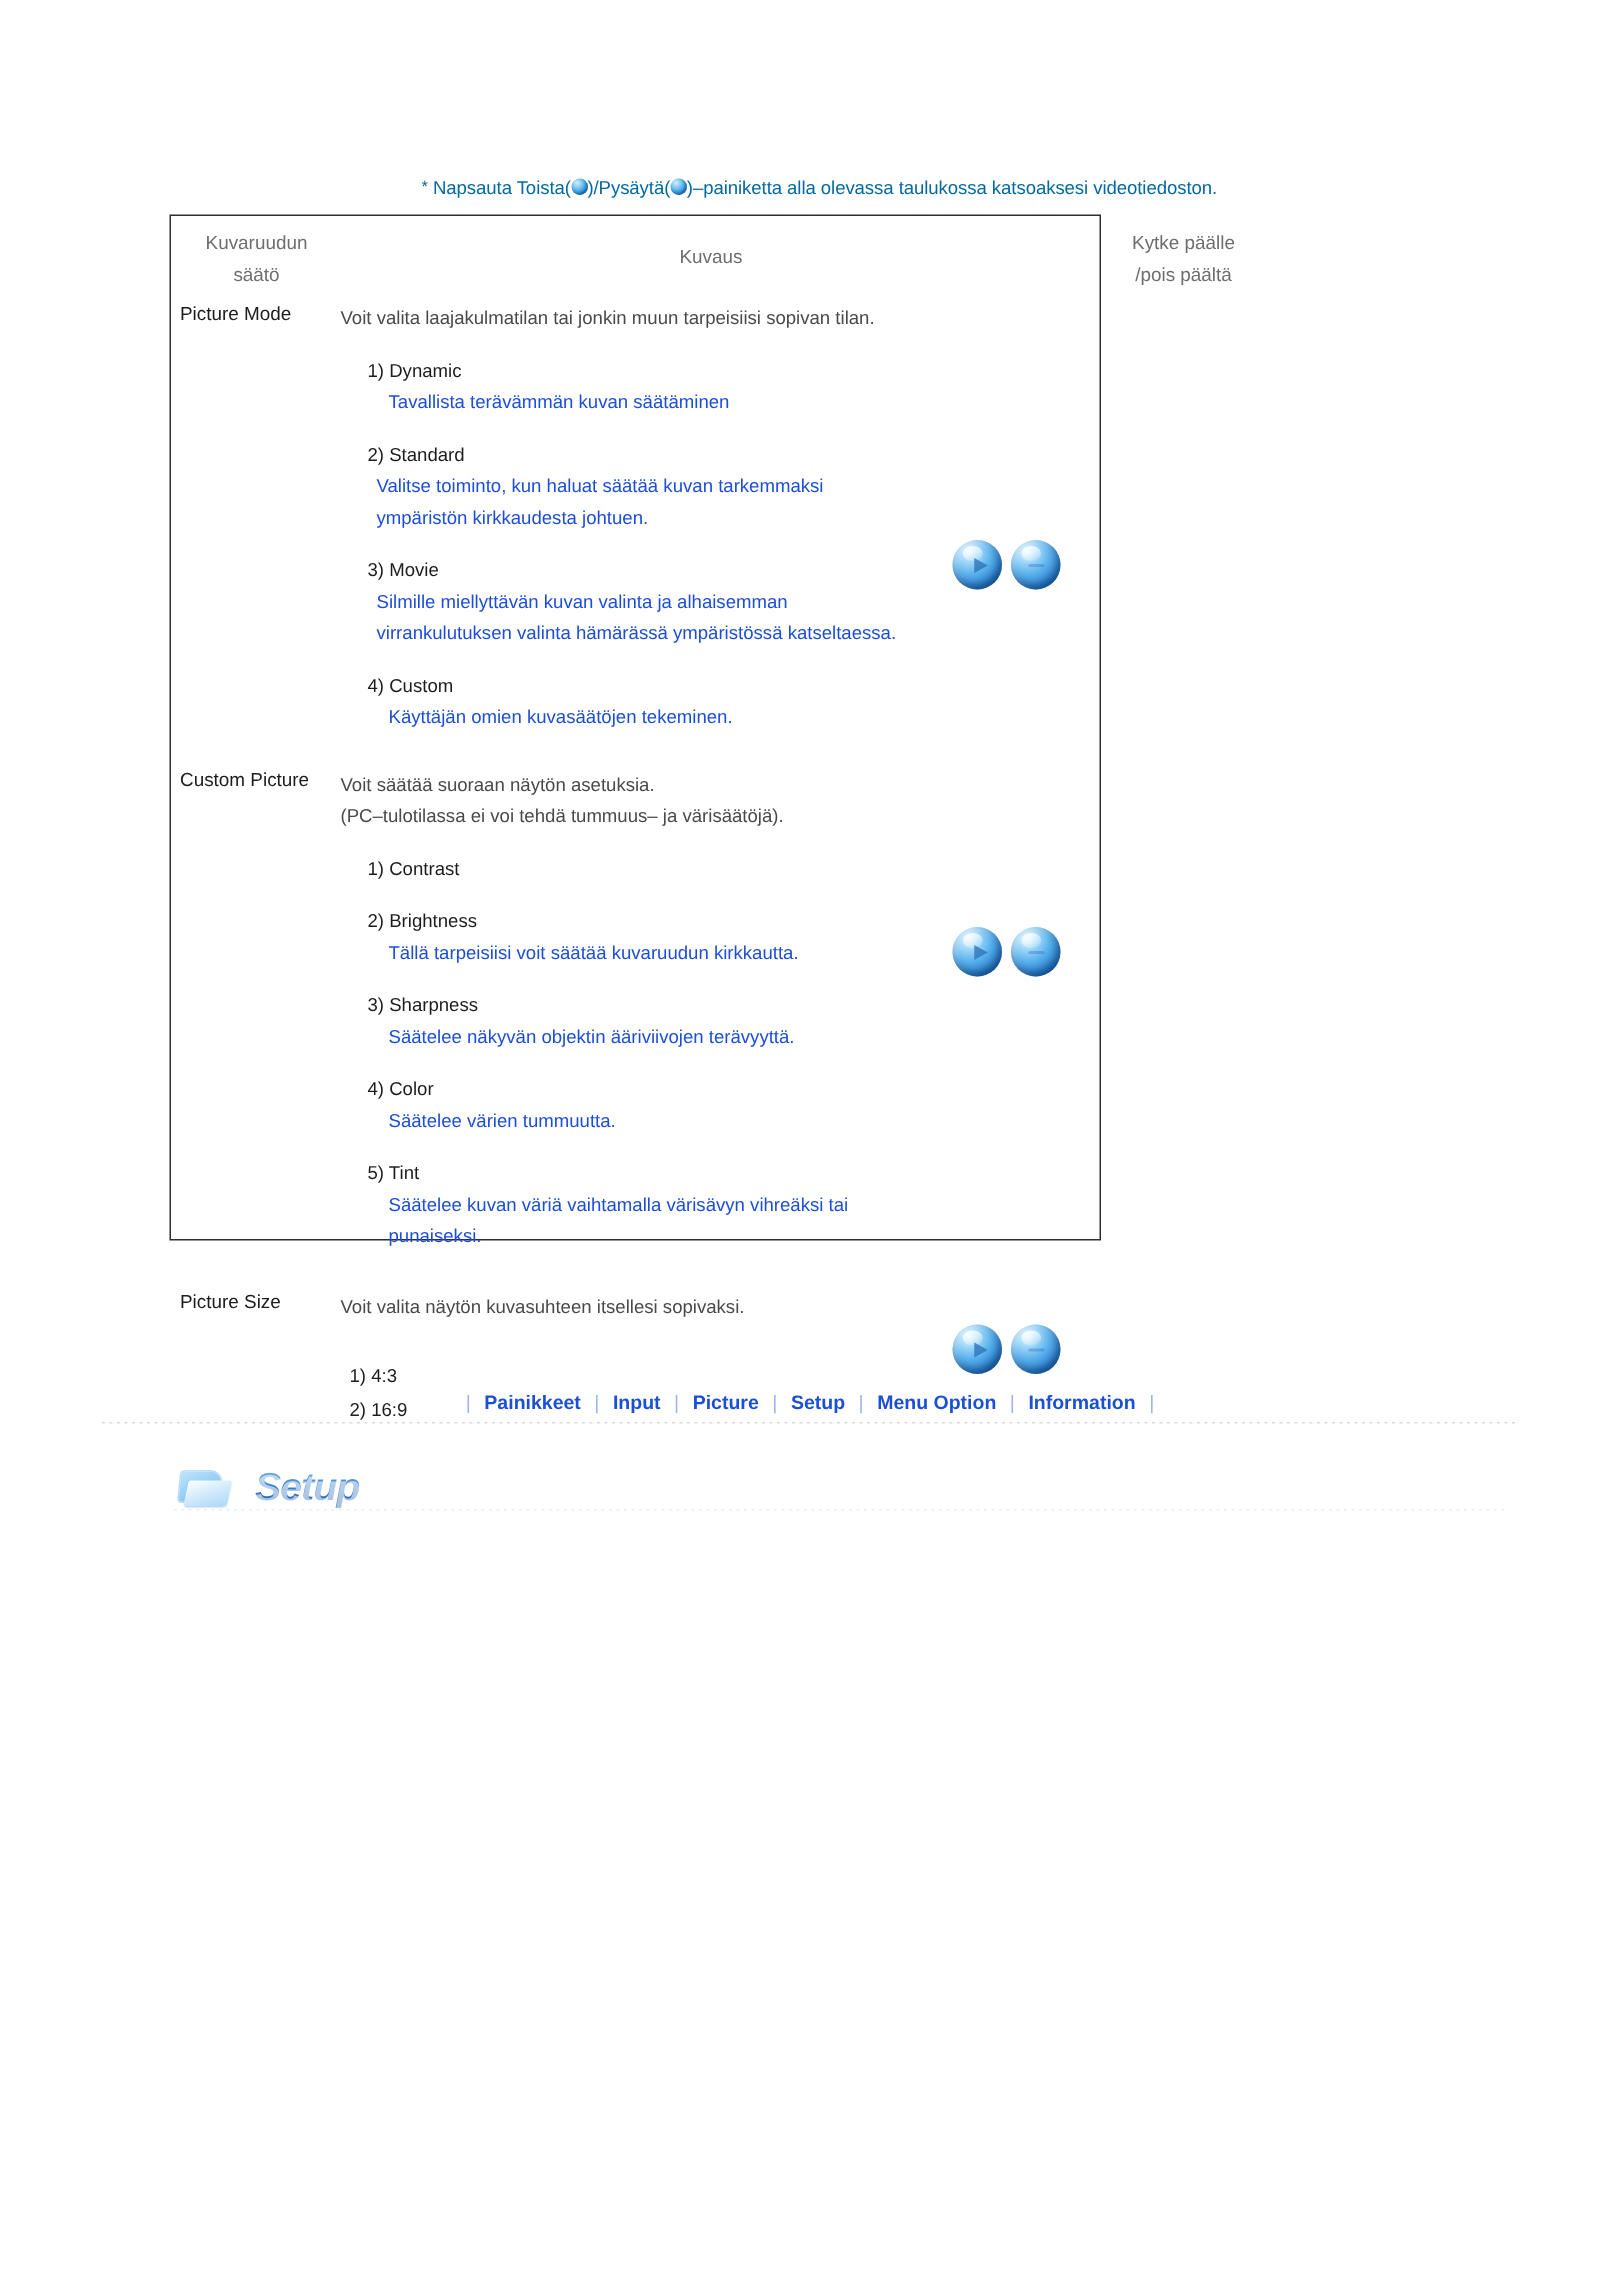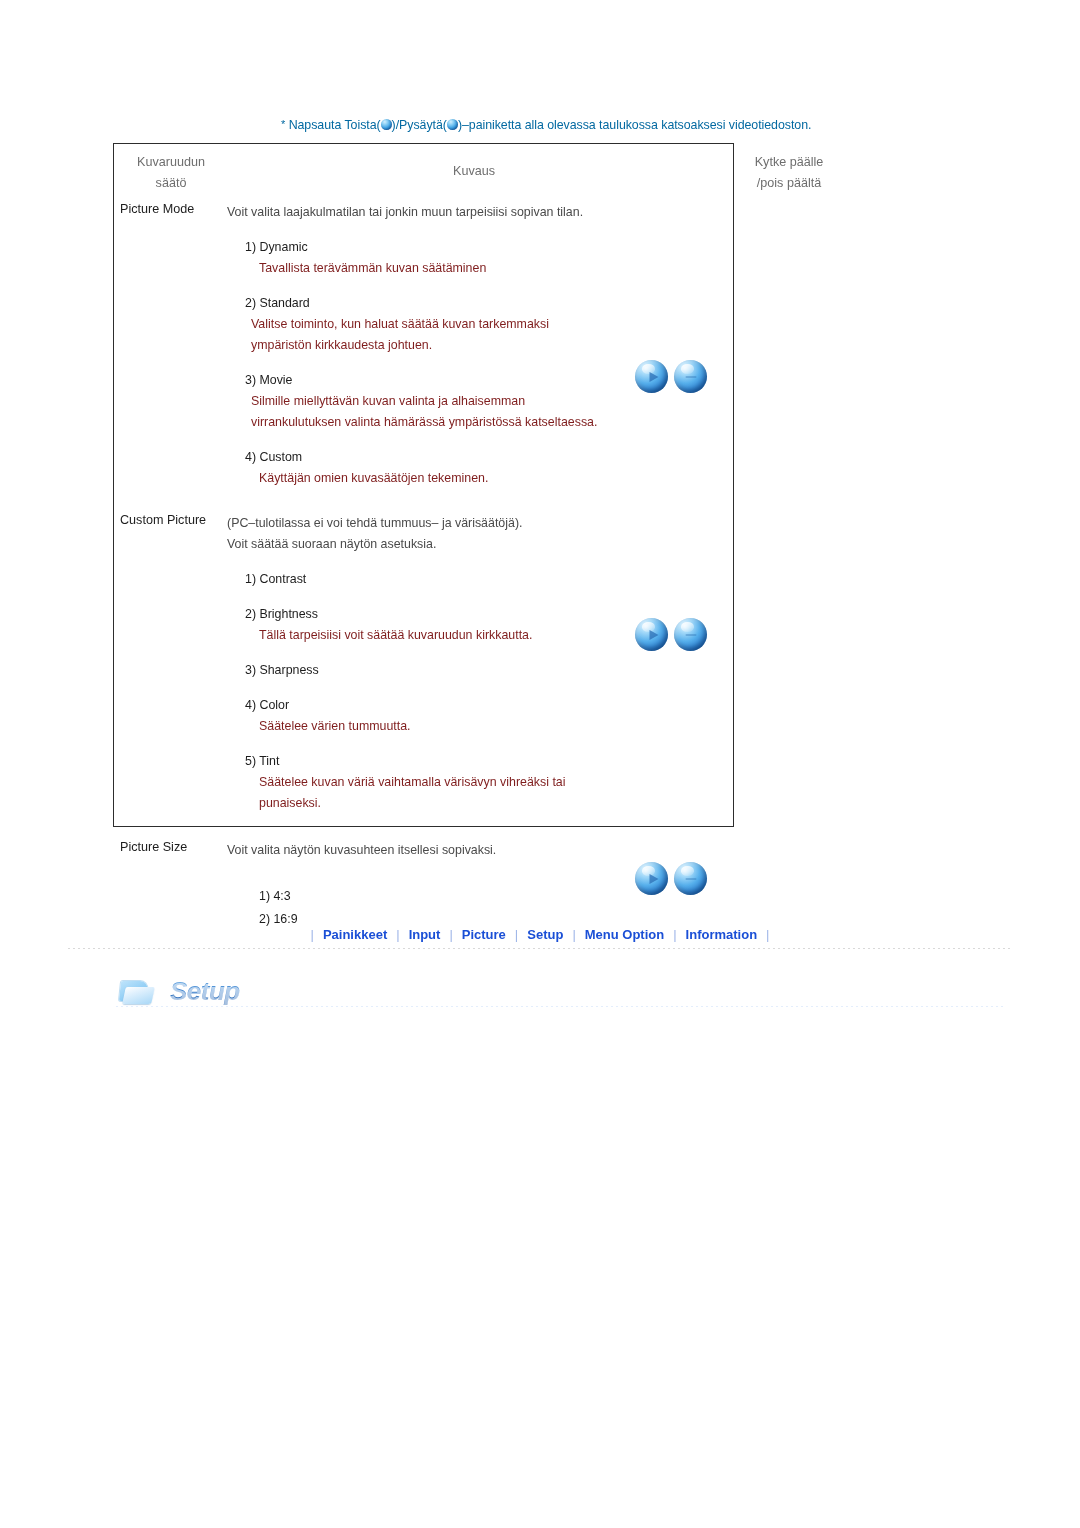--- a/index.html
+++ b/index.html
@@ -87,28 +87,28 @@
   }
   .desc .lead { color: #4a4a4a; }
   .sub-head {
     margin-top: 14px;
     margin-left: 18px;
     color: #1d1d1d;
     font-size: 12.4px;
   }
   .sub-body {
     margin-left: 32px;
-    color: #7f1d1d;
+    color: #1d4ed8;
     font-size: 12.4px;
     line-height: 21px;
   }
   .sub-body.wrap { margin-left: 24px; }
   .plain-item {
     margin-top: 13px;
-    margin-left: 32px;
+    margin-left: 6px;
     color: #1d1d1d;
     font-size: 12.4px;
     line-height: 19px;
   }
   .plain-item + .plain-item { margin-top: 4px; }
 
   
   .ball-pair {
     position: absolute;
     right: 26px;
@@ -286,29 +286,30 @@
       <div class="ball right">
         <span class="hilite"></span>
         <span class="glyph pause"></span>
       </div>
     </div>
   </div>
 
   <div class="row" style="margin-top:24px;">
     <div class="rowlabel">Custom Picture</div>
     <div class="desc">
+      <div class="lead">Voit säätää suoraan näytön asetuksia.</div>
       <div class="lead">(PC–tulotilassa ei voi tehdä tummuus– ja värisäätöjä).</div>
-      <div class="lead">Voit säätää suoraan näytön asetuksia.</div>
 
       <div class="sub-head">1) Contrast</div>
 
       <div class="sub-head">2) Brightness</div>
       <div class="sub-body">Tällä tarpeisiisi voit säätää kuvaruudun kirkkautta.</div>
 
       <div class="sub-head">3) Sharpness</div>
+      <div class="sub-body">Säätelee näkyvän objektin ääriviivojen terävyyttä.</div>
 
       <div class="sub-head">4) Color</div>
       <div class="sub-body">Säätelee värien tummuutta.</div>
 
       <div class="sub-head">5) Tint</div>
       <div class="sub-body">Säätelee kuvan väriä vaihtamalla värisävyn vihreäksi tai punaiseksi.</div>
     </div>
     <div class="ball-pair" style="top:105px;">
       <div class="ball left">
         <span class="hilite"></span>

